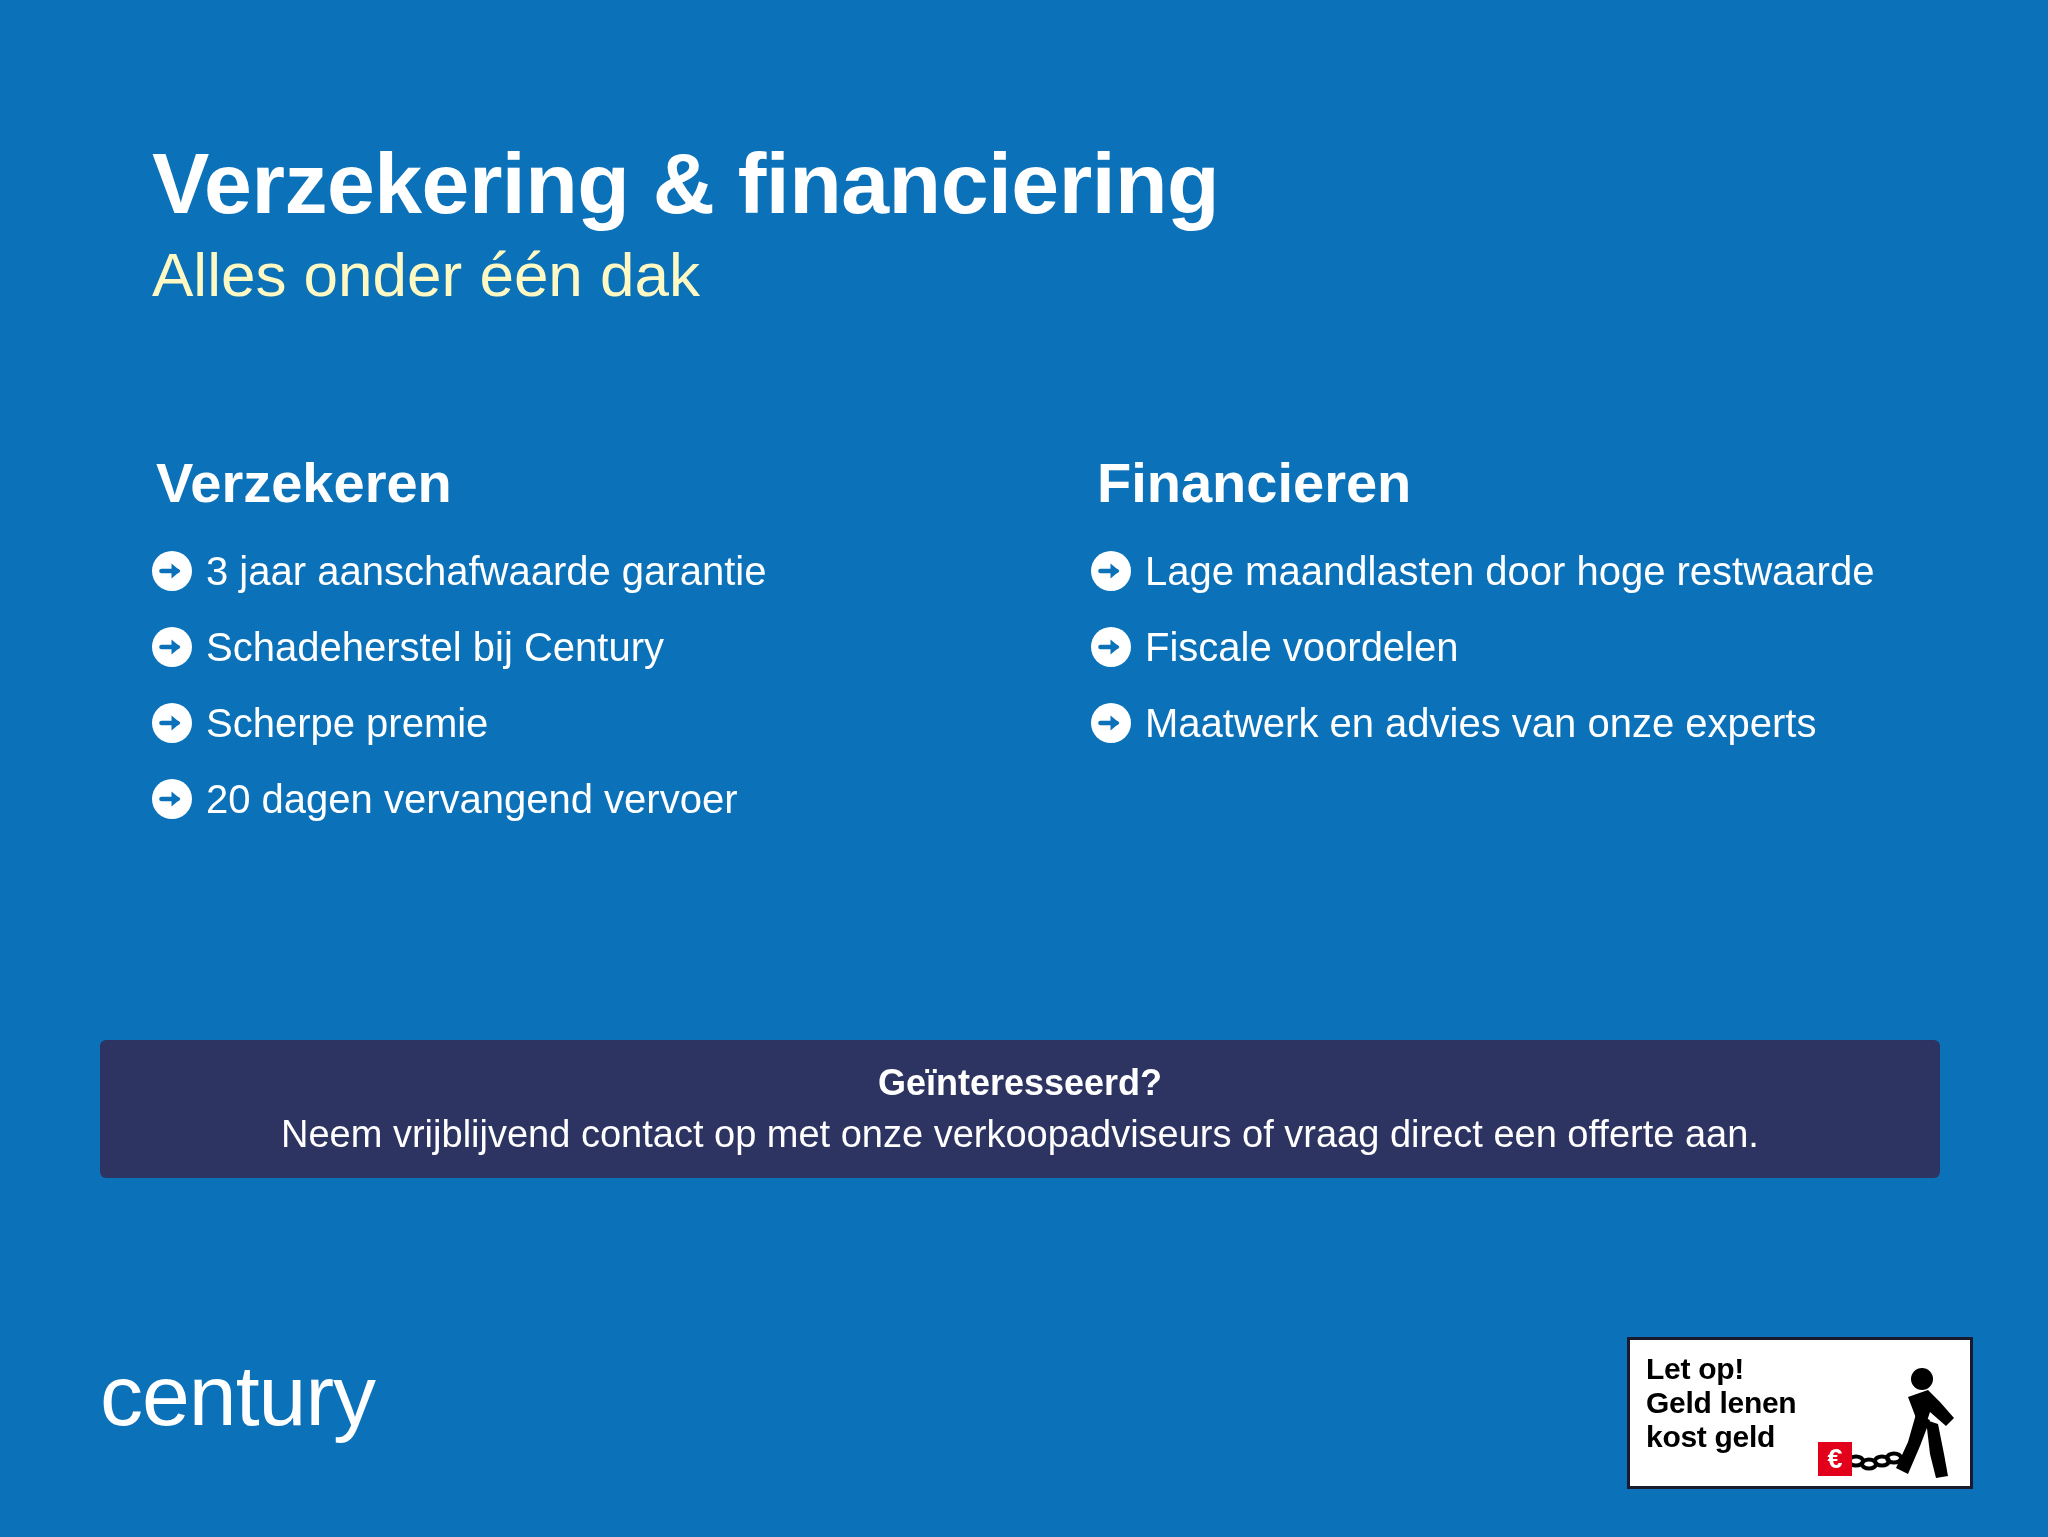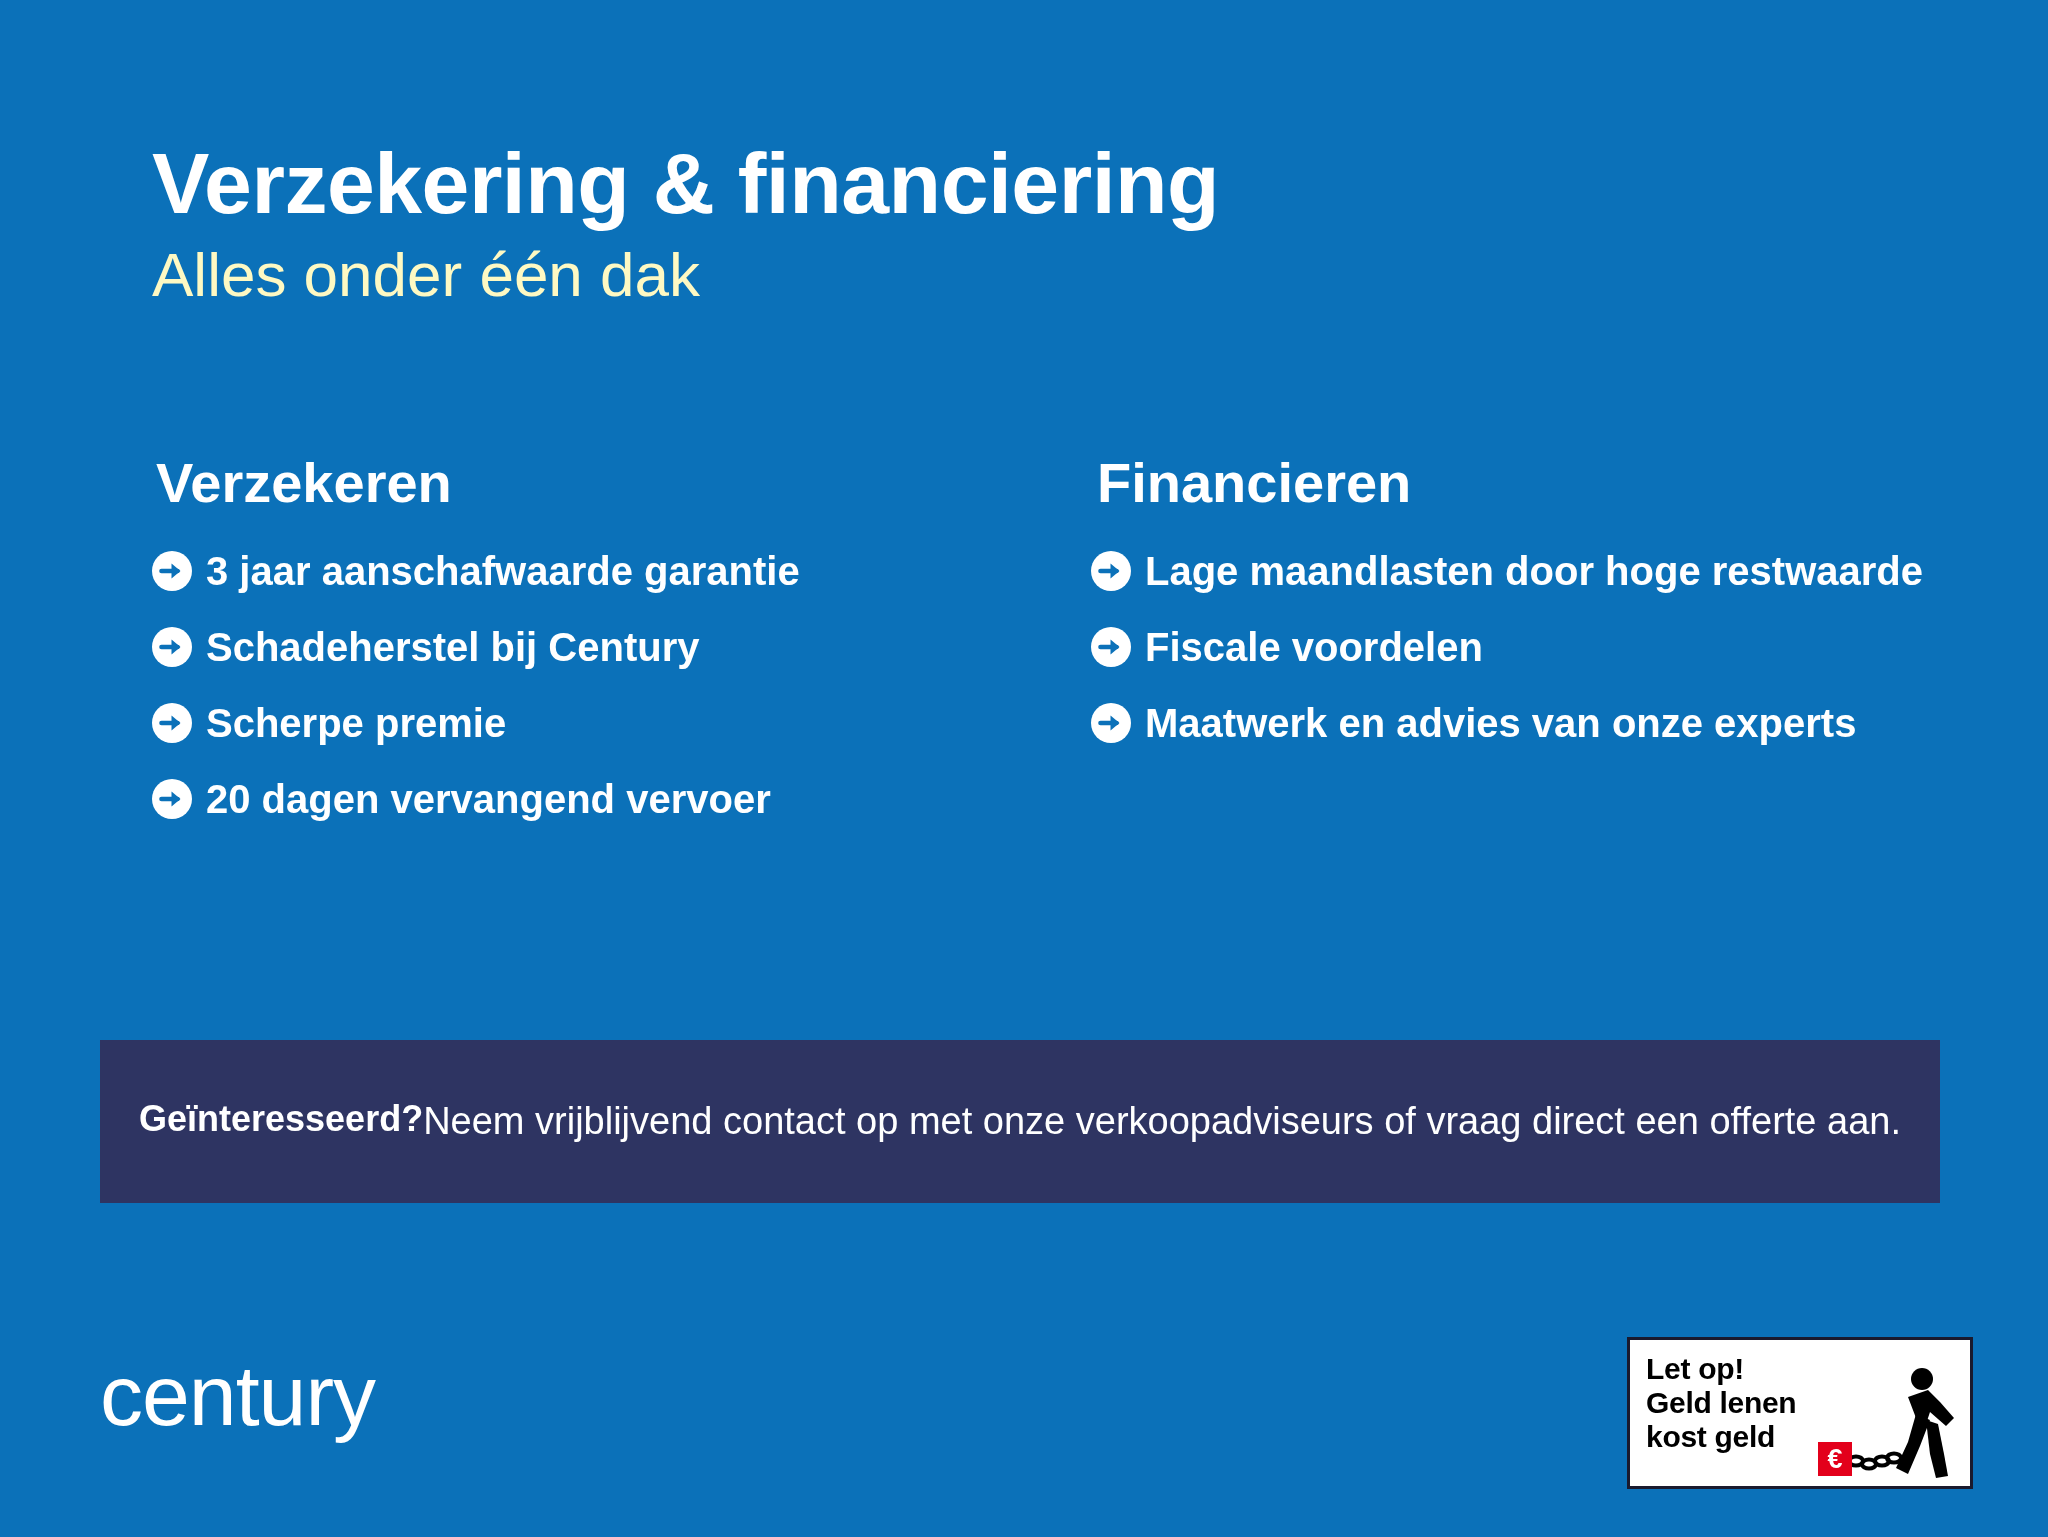--- a/index.html
+++ b/index.html
@@ -80,40 +80,40 @@
   .bullet-item:last-child { margin-bottom: 0; }
   .arrow-icon {
     flex: 0 0 auto;
     width: 40px;
     height: 40px;
     margin-right: 14px;
     display: block;
   }
   .bullet-text {
     font-size: 40px;
-    font-weight: 700;
+    font-weight: 400;
     color: #ffffff;
     line-height: 1.15;
     white-space: nowrap;
   }
   
   #col-financieren .col-heading { margin-left: 6px; }
 
   
   #cta {
     position: absolute;
     left: 100px;
     top: 1040px;
     width: 1840px;
-    height: 163px;
+    height: 138px;
     background: #2e3462;
-    border-radius: 0;
+    border-radius: 6px;
     box-sizing: border-box;
     display: flex;
-    flex-direction: row;
+    flex-direction: column;
     align-items: center;
     justify-content: center;
     padding: 0 20px;
   }
   #cta-title {
     font-size: 36px;
     font-weight: 700;
     color: #ffffff;
     line-height: 1.25;
     margin-bottom: 6px;

